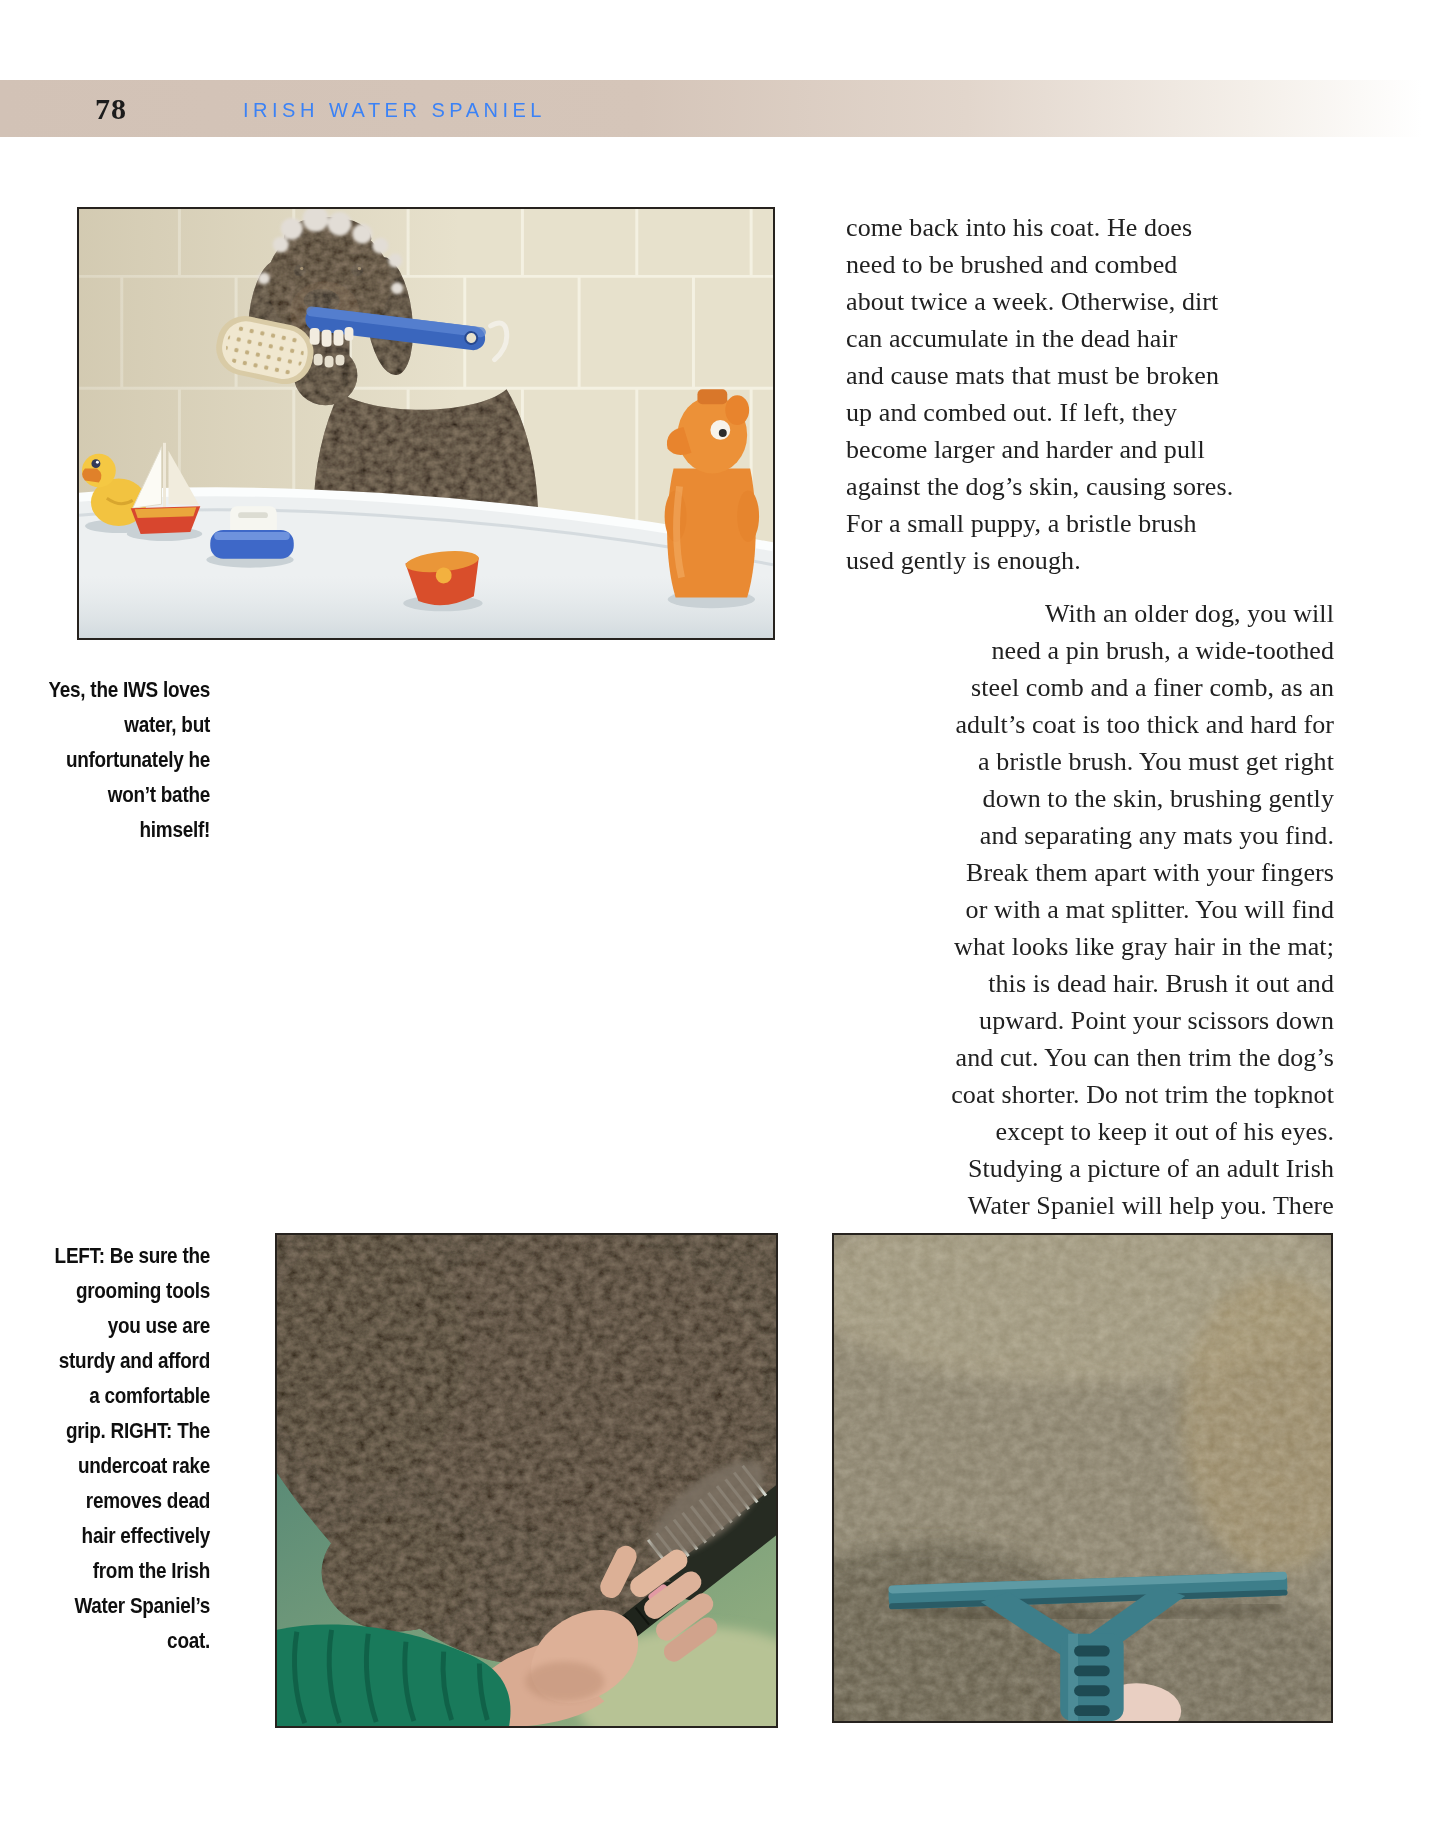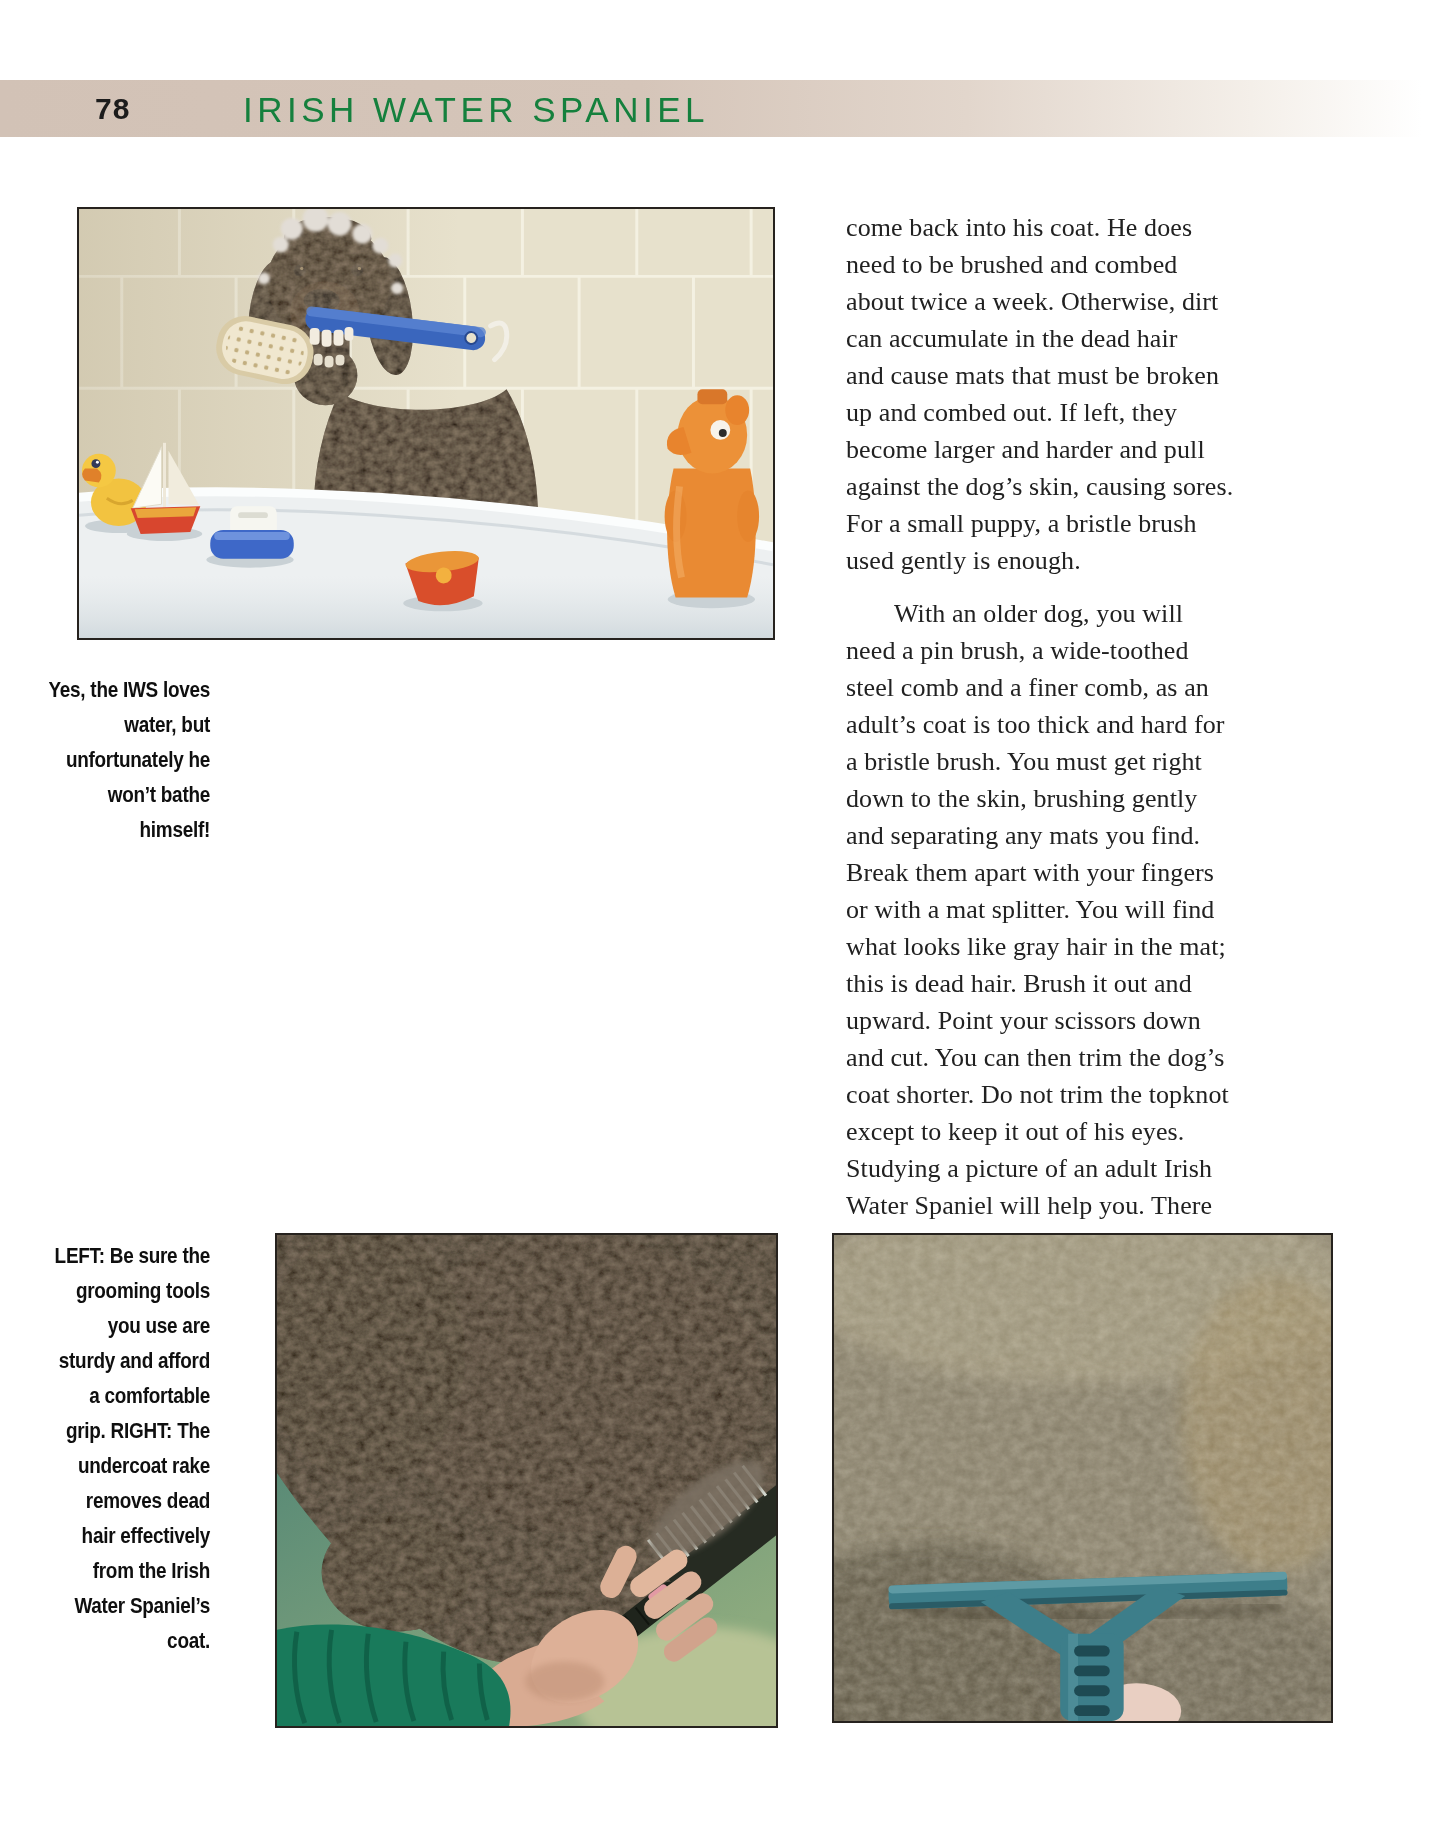--- a/index.html
+++ b/index.html
@@ -1,39 +1,39 @@
 <!DOCTYPE html>
 <html><head>
 <meta charset="utf-8">
 <style>
   html,body{margin:0;padding:0;background:#ffffff;}
   .page{position:relative;width:1445px;height:1834px;background:#ffffff;overflow:hidden;
         font-family:"Liberation Serif",serif;}
   .band{position:absolute;left:0;top:80px;width:1422px;height:57px;
         background:linear-gradient(90deg,#d2c2b6 0%,#d5c5b9 45%,#e2d6cc 68%,#f4efe9 88%,#ffffff 100%);}
   .pagenum{position:absolute;left:95px;top:80px;height:41px;line-height:57px;
-        font-family:Liberation Sans, sans-serif;font-weight:700;font-size:30px;color:#1c1c1c;letter-spacing:1px;}
+        font-family:Liberation Serif, serif;font-weight:700;font-size:30px;color:#1c1c1c;letter-spacing:1px;}
   .htitle{position:absolute;left:243px;top:80px;height:40px;line-height:60px;
-        font-family:"Liberation Sans",sans-serif;font-weight:400;font-size:35px;letter-spacing:4.5px;color:#15803d;}
+        font-family:"Liberation Sans",sans-serif;font-weight:400;font-size:20px;letter-spacing:4.5px;color:#3b82f6;}
   .photo{position:absolute;border:2px solid #26221e;box-sizing:border-box;background:#d8d4c8;}
   .photo svg{display:block;width:100%;height:100%;}
   #photo-bath{left:77px;top:207px;width:698px;height:433px;}
   #photo-rake-hand{left:275px;top:1233px;width:503px;height:495px;}
   #photo-rake-coat{left:832px;top:1233px;width:501px;height:490px;}
   .caption{position:absolute;width:190px;text-align:right;white-space:pre-line;
         font-family:"Liberation Sans",sans-serif;font-weight:700;font-size:22px;line-height:35px;
         letter-spacing:-0.3px;color:#0f0f0f;transform:scaleX(.86);transform-origin:100% 0;}
   #caption-bath{left:20px;top:672px;}
   #caption-grooming{left:20px;top:1238px;}
   .col{position:absolute;font-size:26px;line-height:37px;color:#212121;letter-spacing:.1px;}
   .col p{margin:16px;white-space:pre-line;}
   #col-middle{left:237px;top:669px;width:500px;}
   #col-right{left:830px;top:193px;width:520px;}
   .heading{font-weight:700;letter-spacing:.3px;margin-top:16px !important;}
-  .para-indent{text-indent:48px;}
+  .para-indent{text-indent:48px;text-align:right;}
 </style>
 </head>
 <body>
 
 <div class="page">
 
   <div class="band"></div>
   <div class="pagenum">78</div>
   <div class="htitle">IRISH WATER SPANIEL</div>
 

